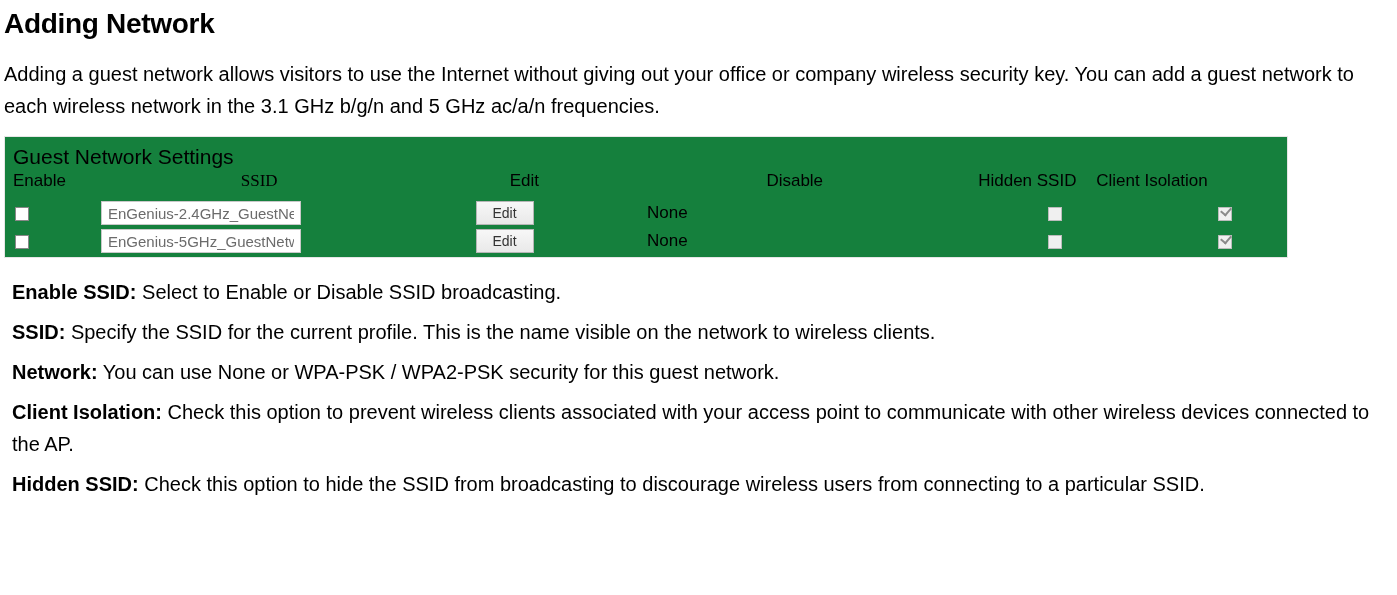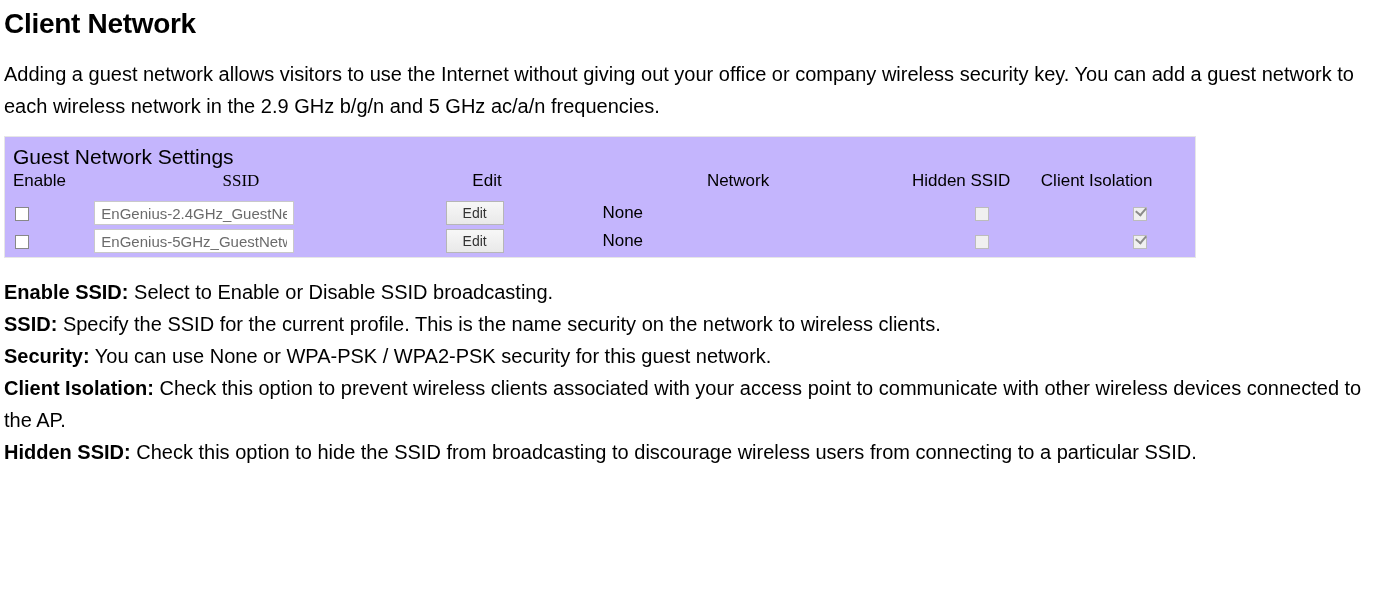--- a/index.html
+++ b/index.html
@@ -22,22 +22,22 @@
       letter-spacing: -0.3px;
     }
     p.intro {
       font-size: 20px;
       line-height: 1.6;
       margin-bottom: 14px;
     }
     
     .settings-panel {
       border: 1px solid #e6e6e6;
-      background: #c4b5fd;
-      width: 1192px;
+      background: #15803d;
+      width: 1284px;
       padding: 4px 0 2px 0;
       margin-bottom: 18px;
     }
     .settings-title {
       font-family: Arial, sans-serif;
       font-size: 21px;
       color: #000;
       padding: 4px 8px 0 8px;
     }
     .settings-table {
@@ -48,22 +48,22 @@
       font-weight: 400;
       font-size: 17px;
       color: #000;
       text-align: left;
       padding: 2px 4px 8px 4px;
     }
     .settings-table th:nth-child(1) { width: 85px; padding-left: 8px; }
     .settings-table th:nth-child(2) { width: 300px; text-align: center; font-family: Liberation Serif, serif;}
     .settings-table th:nth-child(3) { width: 190px; text-align: center;}
     .settings-table th:nth-child(4) { width: 310px; text-align: center;}
-    .settings-table th:nth-child(5) { width: 120px; text-align: right;}
-    .settings-table th:nth-child(6) { width: 180px; text-align: center; padding-right: 20px;}
+    .settings-table th:nth-child(5) { width: 120px; text-align: center;}
+    .settings-table th:nth-child(6) { width: 180px; text-align: left; padding-right: 20px;}
     .settings-table td {
       padding: 2px 4px;
       vertical-align: middle;
       font-size: 17px;
     }
     .settings-table td:nth-child(1) { padding-left: 10px; }
     .settings-table td:nth-child(4) { padding-left: 20px; }
     .settings-table td:nth-child(5) { text-align: center; padding-left: 60px;}
     .settings-table td:nth-child(6) { text-align: center; padding-left: 74px;}
     .cb {
@@ -114,46 +114,46 @@
       font-family: Arial, sans-serif;
       cursor: pointer;
       margin-left: 50px;
     }
     
     .defs {
       font-size: 20px;
       line-height: 1.6;
     }
     .def-row {
-      margin: 0;
+      margin: 8px;
     }
     .def-term {
       font-weight: 900;
       display: inline;
     }
     .def-desc {
       display: inline;
     }
   </style>
 </head>
 <body>
 
-<h1 class="page-title">Client Network</h1>
+<h1 class="page-title">Adding Network</h1>
 
-<p class="intro">Adding a guest network allows visitors to use the Internet without giving out your office or company wireless security key. You can add a guest network to each wireless network in the 2.9 GHz b/g/n and 5 GHz ac/a/n frequencies.</p>
+<p class="intro">Adding a guest network allows visitors to use the Internet without giving out your office or company wireless security key. You can add a guest network to each wireless network in the 3.1 GHz b/g/n and 5 GHz ac/a/n frequencies.</p>
 
 <div class="settings-panel">
   <div class="settings-title">Guest Network Settings</div>
   <table class="settings-table">
     <thead>
       <tr>
         <th>Enable</th>
         <th>SSID</th>
         <th>Edit</th>
-        <th>Network</th>
+        <th>Disable</th>
         <th>Hidden SSID</th>
         <th>Client Isolation</th>
       </tr>
     </thead>
     <tbody>
       <tr>
         <td><span class="cb"></span></td>
         <td><input class="ssid-input" readonly="" value="EnGenius-2.4GHz_GuestNetw" style=""></td>
         <td><button class="edit-btn">Edit</button></td>
         <td>None</td>
@@ -170,24 +170,24 @@
       </tr>
     </tbody>
   </table>
 </div>
 
 <div class="defs">
   <div class="def-row">
     <span class="def-term">Enable SSID:</span><span class="def-desc"> Select to Enable or Disable SSID broadcasting.</span>
   </div>
   <div class="def-row">
-    <span class="def-term">SSID:</span><span class="def-desc"> Specify the SSID for the current profile. This is the name security on the network to wireless clients.</span>
+    <span class="def-term">SSID:</span><span class="def-desc"> Specify the SSID for the current profile. This is the name visible on the network to wireless clients.</span>
   </div>
   <div class="def-row">
-    <span class="def-term">Security:</span><span class="def-desc"> You can use None or WPA-PSK / WPA2-PSK security for this guest network.</span>
+    <span class="def-term">Network:</span><span class="def-desc"> You can use None or WPA-PSK / WPA2-PSK security for this guest network.</span>
   </div>
   <div class="def-row">
     <span class="def-term">Client Isolation:</span><span class="def-desc"> Check this option to prevent wireless clients associated with your access point to communicate with other wireless devices connected to the AP.</span>
   </div>
   <div class="def-row">
     <span class="def-term">Hidden SSID:</span><span class="def-desc"> Check this option to hide the SSID from broadcasting to discourage wireless users from connecting to a particular SSID.</span>
   </div>
 </div>
 
 </body></html>

